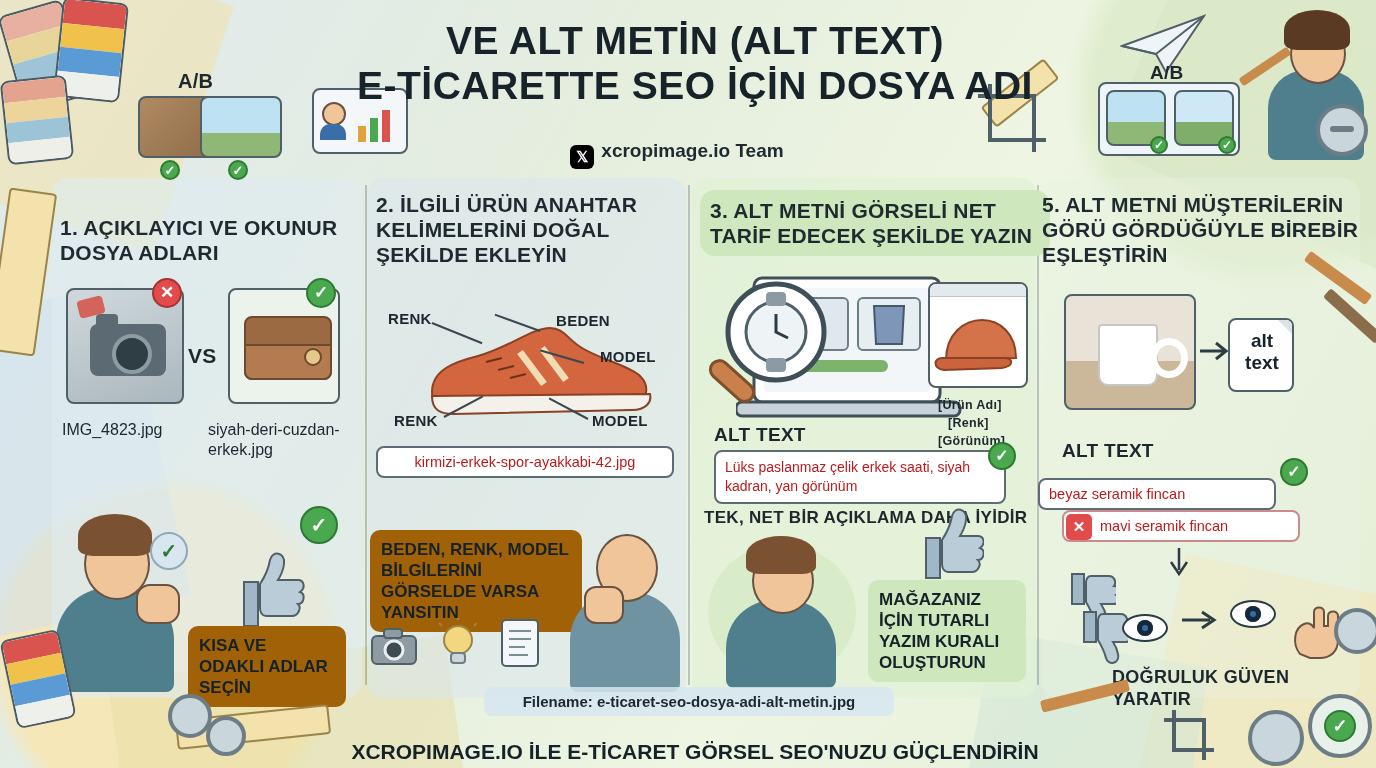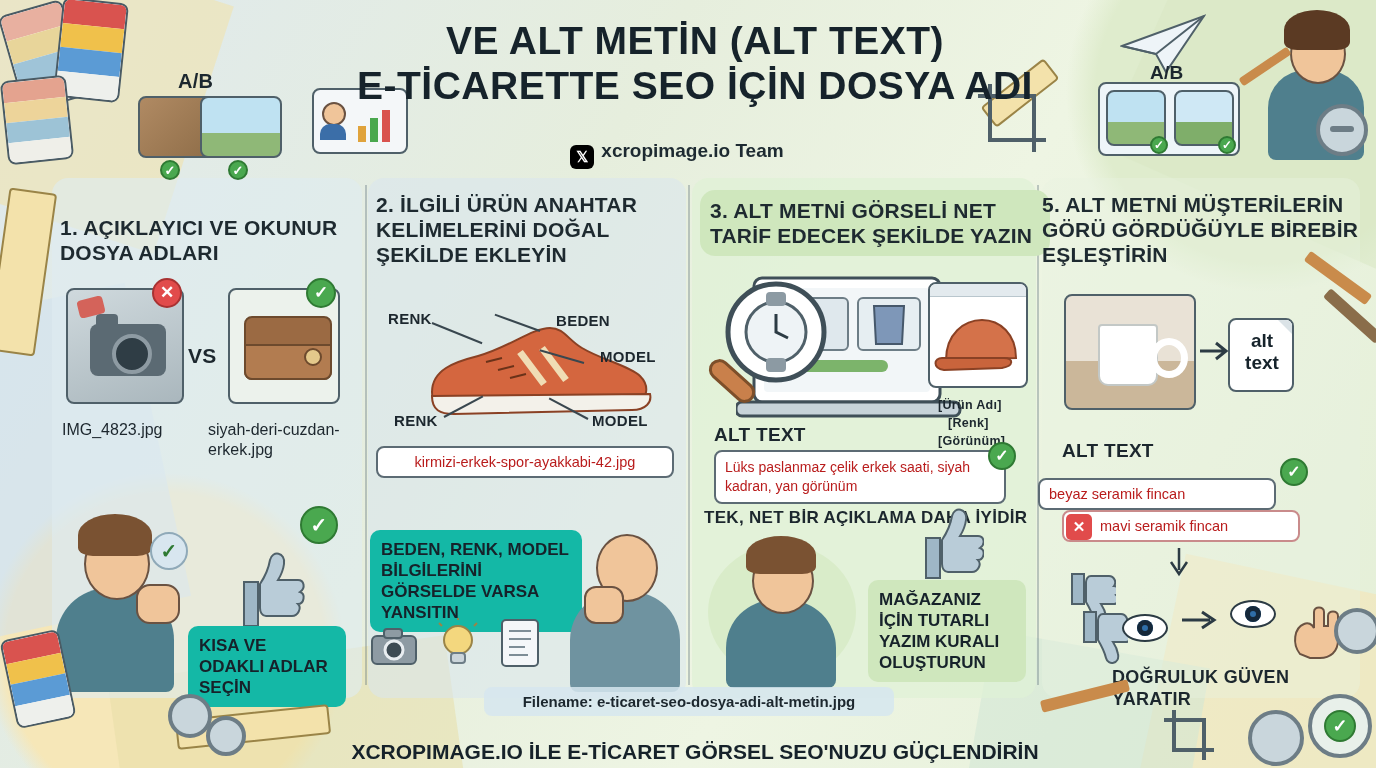--- a/index.html
+++ b/index.html
@@ -119,21 +119,21 @@
   }
   .cap {
     position: absolute;
     font-size: 16px;
     color: #1d272e;
     line-height: 20px;
     text-align: left;
   }
   .callout {
     position: absolute;
-    background: #14b8a6;
+    background: #a16207;
     border-radius: 10px;
     font-weight: bold;
     color: #16222a;
     font-size: 17px;
     line-height: 21px;
     padding: 9px 11px;
     box-sizing: border-box;
     text-transform: uppercase;
   }
   .callout.green { background: #cfe7bd; }

